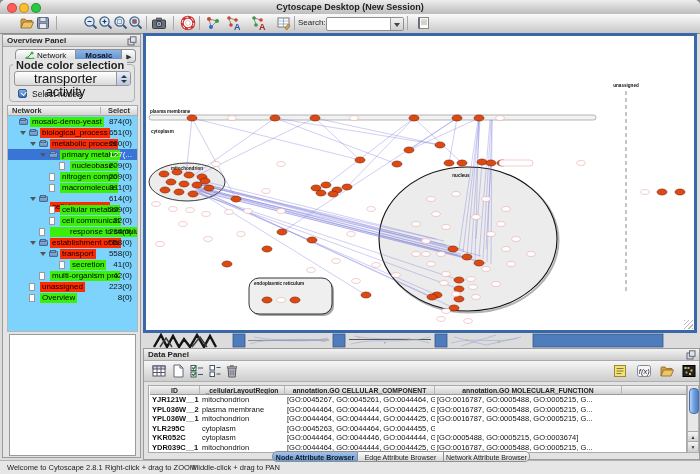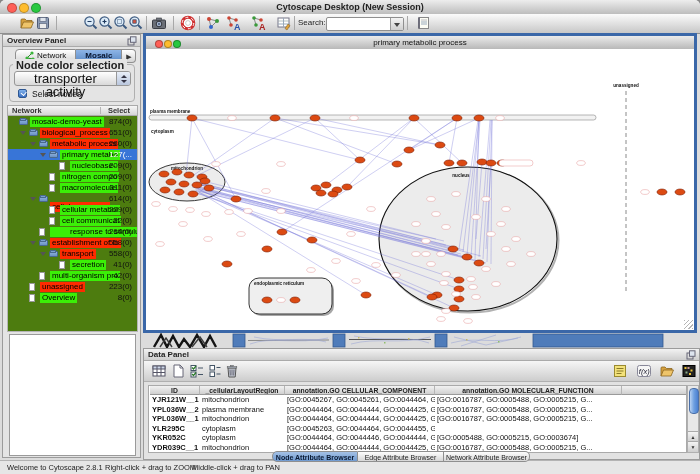--- a/index.html
+++ b/index.html
@@ -64,21 +64,21 @@
             background:linear-gradient(#7fb0ea,#3a6fc2);border:1px solid #2d5691;box-sizing:border-box;}
   .checkbox:after{content:"";position:absolute;left:1.5px;top:1px;width:4px;height:2.5px;
             border-left:1.5px solid #fff;border-bottom:1.5px solid #fff;transform:rotate(-50deg);}
   .checkbox-label{position:absolute;left:14px;top:0;font-size:8.5px;line-height:10px;color:#111;white-space:nowrap;}
   .tree-header{position:absolute;left:4px;top:70px;width:131px;height:11px;
                background:linear-gradient(#f6f6f6,#d5d5d5);border:1px solid #aaa;box-sizing:border-box;
                font-size:7.5px;font-weight:bold;color:#333;}
   .tree-header .c1{position:absolute;left:4px;top:0;line-height:10px;}
   .tree-header .c2{position:absolute;right:7px;top:0;line-height:10px;}
   .tree-header .sep{position:absolute;left:92px;top:1px;bottom:1px;width:1px;background:#b5b5b5;}
-  .tree{position:absolute;left:4px;top:81px;width:131px;height:216px;background:#4d7c0f;
+  .tree{position:absolute;left:4px;top:81px;width:131px;height:216px;background:#7dd3fc;
         border:1px solid #b5b5b5;border-top:none;box-sizing:border-box;overflow:hidden;}
   .tree-row{position:relative;height:11px;font-size:8px;white-space:nowrap;}
   .tree-row.selected{background:#3875d7;}
   .row-arrow{position:absolute;top:3.5px;width:0;height:0;border-left:3.5px solid transparent;
              border-right:3.5px solid transparent;border-top:4px solid #555;}
   .folder-icon{position:absolute;top:2.5px;width:9px;height:6px;background:linear-gradient(#8fb3dd,#6a92c4);
              border:1px solid #49698f;border-radius:1px;box-sizing:border-box;}
   .folder-icon:before{content:"";position:absolute;left:0;top:-2px;width:4px;height:1.5px;
              background:#7aa0cf;border:0.5px solid #49698f;}
   .file-icon{position:absolute;top:1.5px;width:6px;height:8px;background:#fefefe;border:1px solid #999;box-sizing:border-box;}
@@ -423,26 +423,20 @@
         <rect x="262" y="5" width="1.5" height="1.5" fill="#c9bd62"></rect>
       <rect x="289" y="1" width="12" height="13" fill="#4f7cba" stroke="#33598f" stroke-width="0.8"></rect>
       <path d="M305 10 C330 3, 350 12, 375 4 M308 4 L340 12 L372 5 M315 13 L350 2" fill="none" stroke="#9aa6d6" stroke-width="0.7" opacity="0.8"></path>
       <rect x="320" y="6" width="1.5" height="1.5" fill="#c9bd62"></rect>
         <rect x="352" y="8" width="1.5" height="1.5" fill="#8fbf6a"></rect>
       <rect x="387" y="1" width="130" height="13" fill="#4f7cba" stroke="#33598f" stroke-width="0.8"></rect>
     </svg>
   </div>
 
   <div class="main-window">
-    <div class="mw-titlebar">
-      <span class="mw-light" style="left:9px;background:#ff5f57"></span>
-      <span class="mw-light" style="left:18px;background:#febc2e"></span>
-      <span class="mw-light" style="left:27px;background:#28c840"></span>
-      <div class="mw-title">primary metabolic process</div>
-    </div>
     <div class="canvas">
       <svg id="net-svg" width="548" height="281" viewBox="0 0 548 281">
           <ellipse cx="323.5" cy="191.5" rx="89" ry="72" fill="none" stroke="rgba(0,0,0,0.3)" stroke-width="2"></ellipse>
           <ellipse cx="322" cy="190" rx="89" ry="72" fill="#ececec" stroke="#111" stroke-width="1.1"></ellipse>
           <ellipse cx="41" cy="133" rx="38" ry="19" fill="#ececec" stroke="#222" stroke-width="0.9"></ellipse>
           <rect x="105" y="231" width="83" height="36" rx="10" fill="rgba(0,0,0,0.35)"></rect>
           <rect x="103" y="229" width="83" height="36" rx="10" fill="#efefef" stroke="#222" stroke-width="0.9"></rect>
           <rect x="3" y="66" width="447" height="5" rx="2.5" fill="#f2f2f2" stroke="#888" stroke-width="0.6"></rect>
           <line x1="480" y1="42" x2="480" y2="245" stroke="#8a8a8a" stroke-width="1" stroke-dasharray="4 3"></line>
           <text x="4" y="64" font-size="4.6" font-weight="bold" fill="#111" text-anchor="start">plasma membrane</text>

